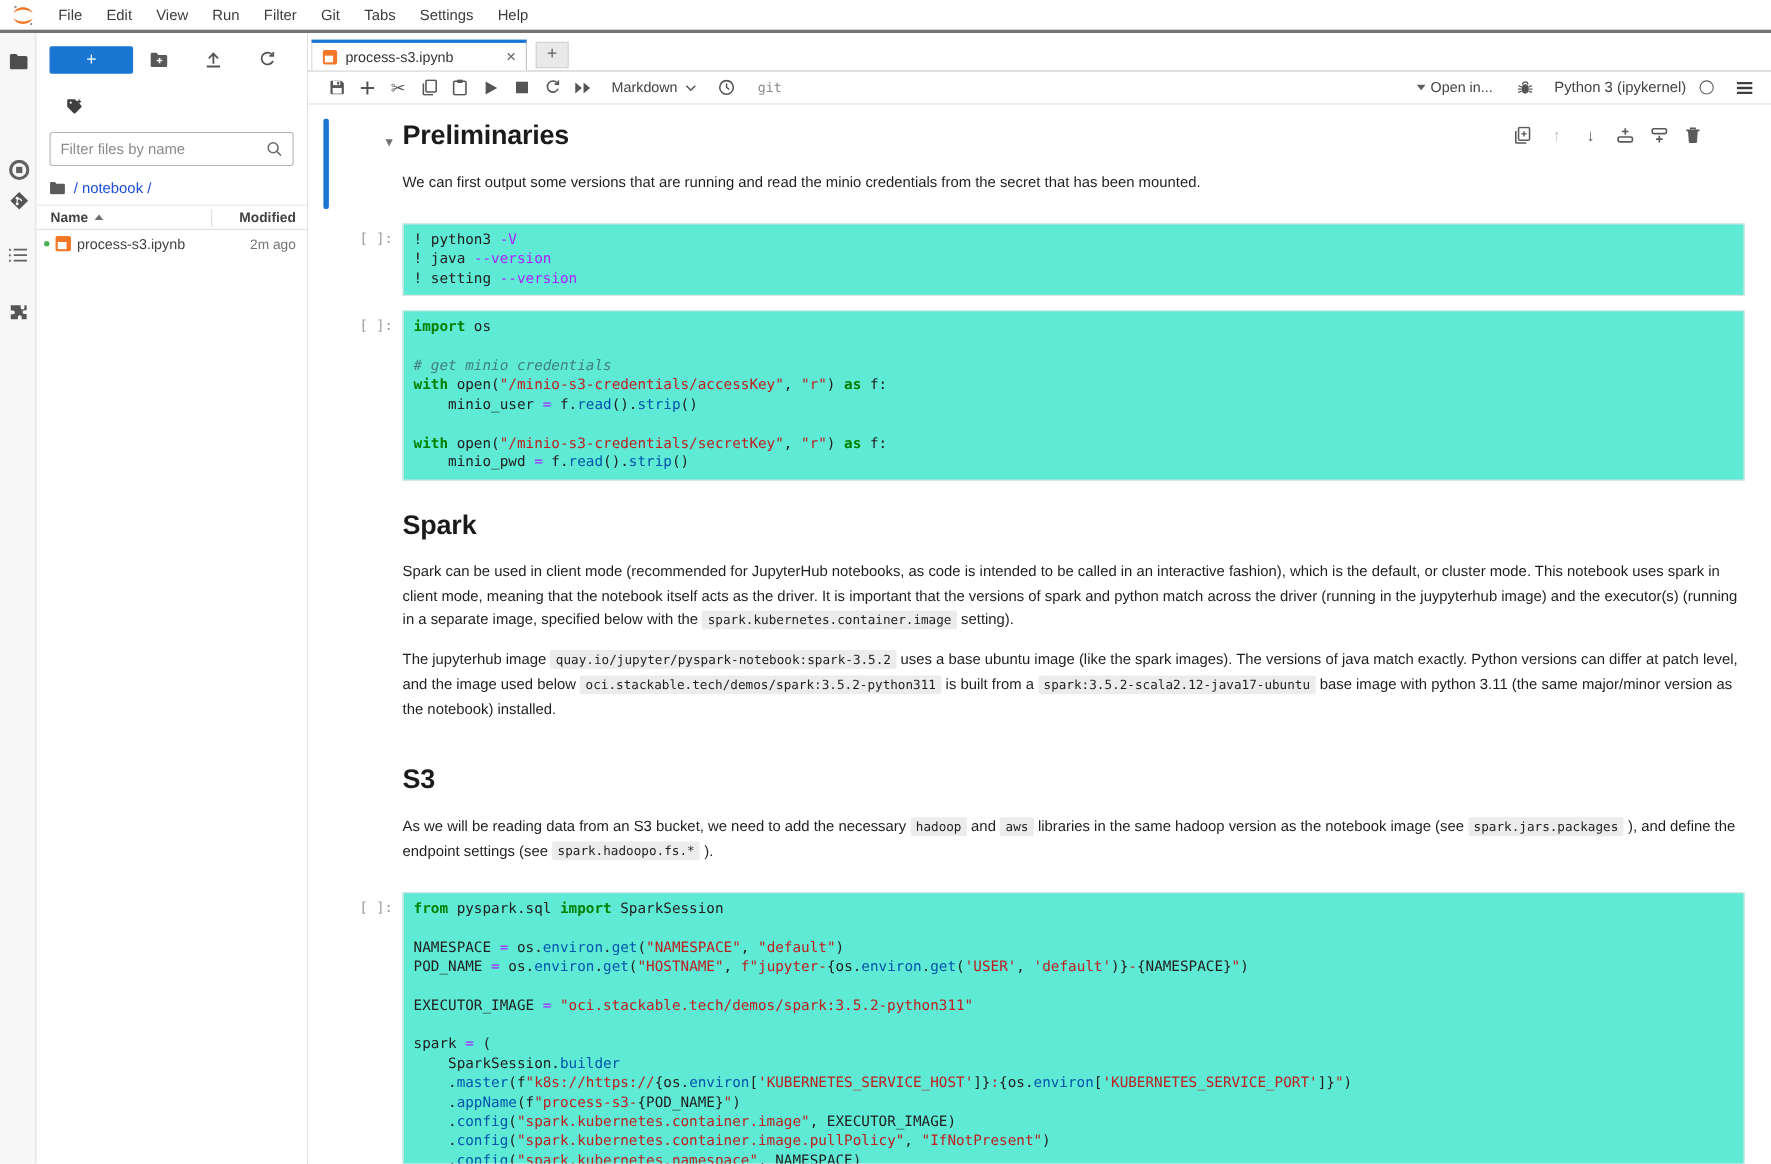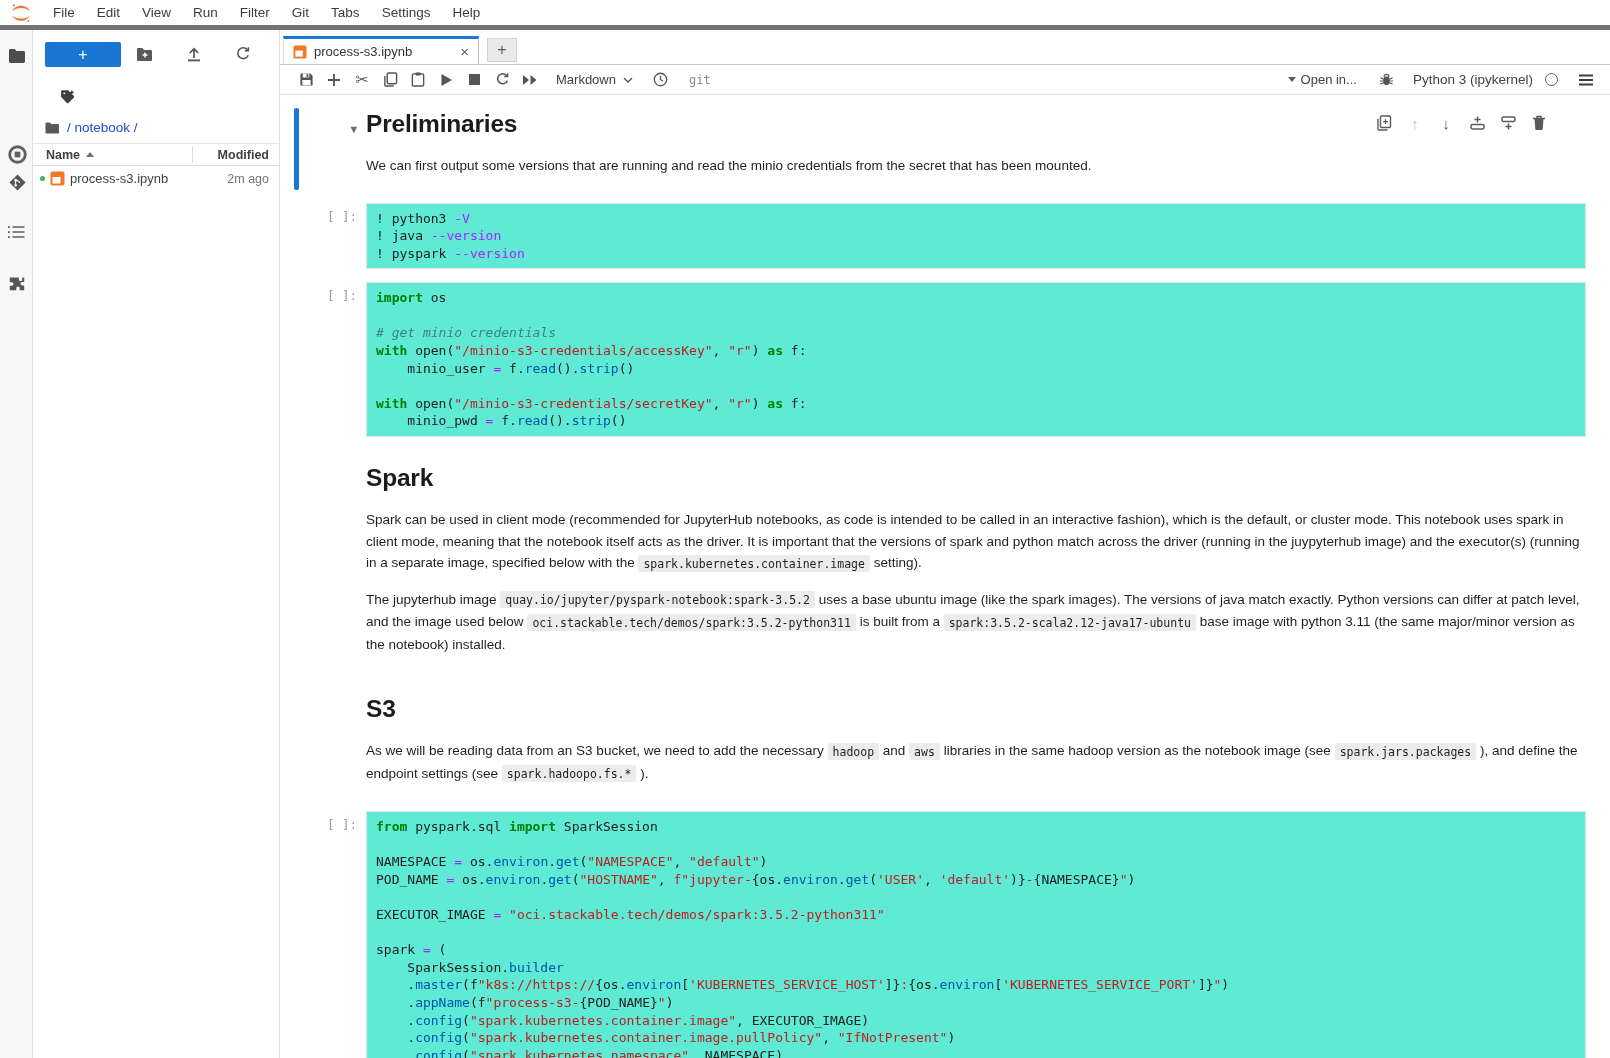--- a/index.html
+++ b/index.html
@@ -1,20 +1,20 @@
 <!DOCTYPE html>
 <html><head>
 <meta charset="utf-8">
 <style>
   * { margin:0; padding:0; box-sizing:border-box; }
   html,body { width:1610px; height:1058px; overflow:hidden; background:#fff;
     font-family:"Liberation Sans", sans-serif; color:#212121; }
 
   
-  #menubar { height:30px; display:flex; align-items:center; border-bottom:5px solid #737373; padding-left:8px; background:#fff; }
+  #menubar { height:30px; display:flex; align-items:center; border-bottom:3px solid #737373; padding-left:8px; background:#fff; }
   #menubar .logo { width:26px; height:22px; margin-right:8px; display:flex; align-items:center; justify-content:center; }
   .menu-item { padding:0 11px; font-size:13.5px; color:#3c3c3c; cursor:default; }
 
   
   #main { display:flex; height:1028px; }
 
   #activitybar { width:33px; background:#f7f7f7; border-right:1px solid #e0e0e0; position:relative; flex:none; }
   .act-icon { position:absolute; left:7px; width:20px; height:20px; display:flex; align-items:center; justify-content:center; }
 
   #filebrowser { width:247px; flex:none; border-right:1px solid #e0e0e0; background:#fff; padding-top:10px; font-size:13px; }
@@ -178,20 +178,29 @@
     <div class="fb-gitrow">
       <span>
         <svg width="15" height="15" viewBox="0 0 16 16">
             <path d="M8.6 1.2L14.8 7.4a1.2 1.2 0 0 1 0 1.7l-5.7 5.7a1.2 1.2 0 0 1-1.7 0L1.2 8.6V2.4c0-.7.5-1.2 1.2-1.2h6.2z" fill="#3f3f3f"></path>
             <circle cx="4.6" cy="4.6" r="1" fill="#fff"></circle>
             <path d="M12.6 1.6v4 M10.6 3.6h4" stroke="#3f3f3f" stroke-width="1.4"></path>
           </svg>
       </span>
     </div>
 
+    <div class="fb-filter">
+      <input type="text" placeholder="Filter files by name" style="">
+      <span>
+        <svg width="15" height="15" viewBox="0 0 16 16">
+            <circle cx="6.7" cy="6.7" r="4.8" stroke="#6b6b6b" stroke-width="1.5" fill="none"></circle>
+            <path d="M10.3 10.3l4 4" stroke="#6b6b6b" stroke-width="1.5"></path>
+          </svg>
+      </span>
+    </div>
 
     <div class="fb-breadcrumb">
       <span>
         <svg width="15" height="12" viewBox="0 0 15 12">
             <path d="M0.5 1.6c0-.6.5-1.1 1.1-1.1h3.3l1.4 1.5h6.6c.6 0 1.1.5 1.1 1.1v7.3c0 .6-.5 1.1-1.1 1.1H1.6c-.6 0-1.1-.5-1.1-1.1V1.6z" fill="#5a5a5a"></path>
           </svg>
       </span>
       <span>/ notebook /</span>
     </div>
 
@@ -361,21 +370,21 @@
         </div>
       </div>
 
       <div class="cell">
         <div class="cell-bar"></div>
         <div class="cell-gutter">[ ]:</div>
         <div class="cell-content">
           <div class="code-box">
               <div class="code-line"><span class="tk-t">! python3 </span><span class="tk-o">-V</span></div>
               <div class="code-line"><span class="tk-t">! java </span><span class="tk-o">--version</span></div>
-              <div class="code-line"><span class="tk-t">! pyspark </span><span class="tk-o">--version</span></div>
+              <div class="code-line"><span class="tk-t">! setting </span><span class="tk-o">--version</span></div>
             </div>
         </div>
       </div>
 
       <div class="cell">
         <div class="cell-bar"></div>
         <div class="cell-gutter">[ ]:</div>
         <div class="cell-content">
           <div class="code-box">
               <div class="code-line"><span class="tk-k">import</span><span class="tk-t"> os</span></div>

